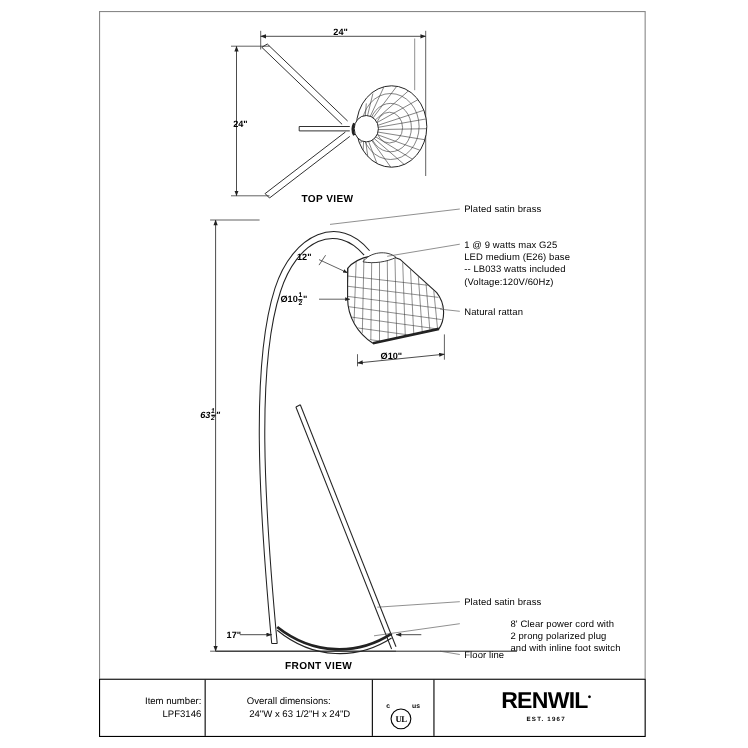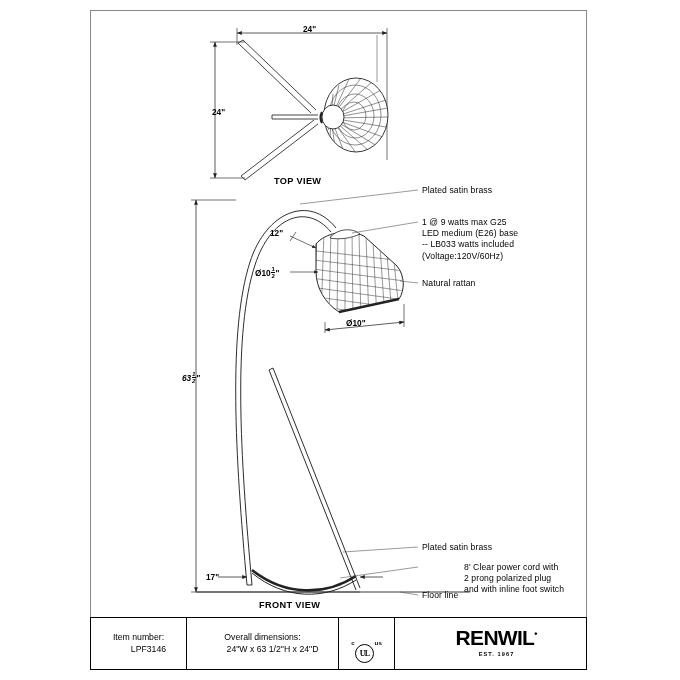--- a/index.html
+++ b/index.html
@@ -94,21 +94,21 @@
     flex-direction: column;
     align-items: center;
     justify-content: center;
     font-size: 8.7px;
     line-height: 11.5px;
     color: #000;
     text-align: center;
     padding: 0 3px;
   }
   .cell:last-child { border-right: none; }
-  .c-item { width: 96px; }
+  .c-item { width: 96px; align-items: flex-end; }
   .c-prod { width: 120px; }
   .c-dims { width: 152px; }
   .c-ul   { width: 56px; }
   .c-logo { flex: 1; margin-left: 12px; }
   .cell .lbl { font-weight: normal; }
   .cell .val { font-weight: normal; margin-left: 20px; }
 
   
   .ul-mark {
     display: flex;

